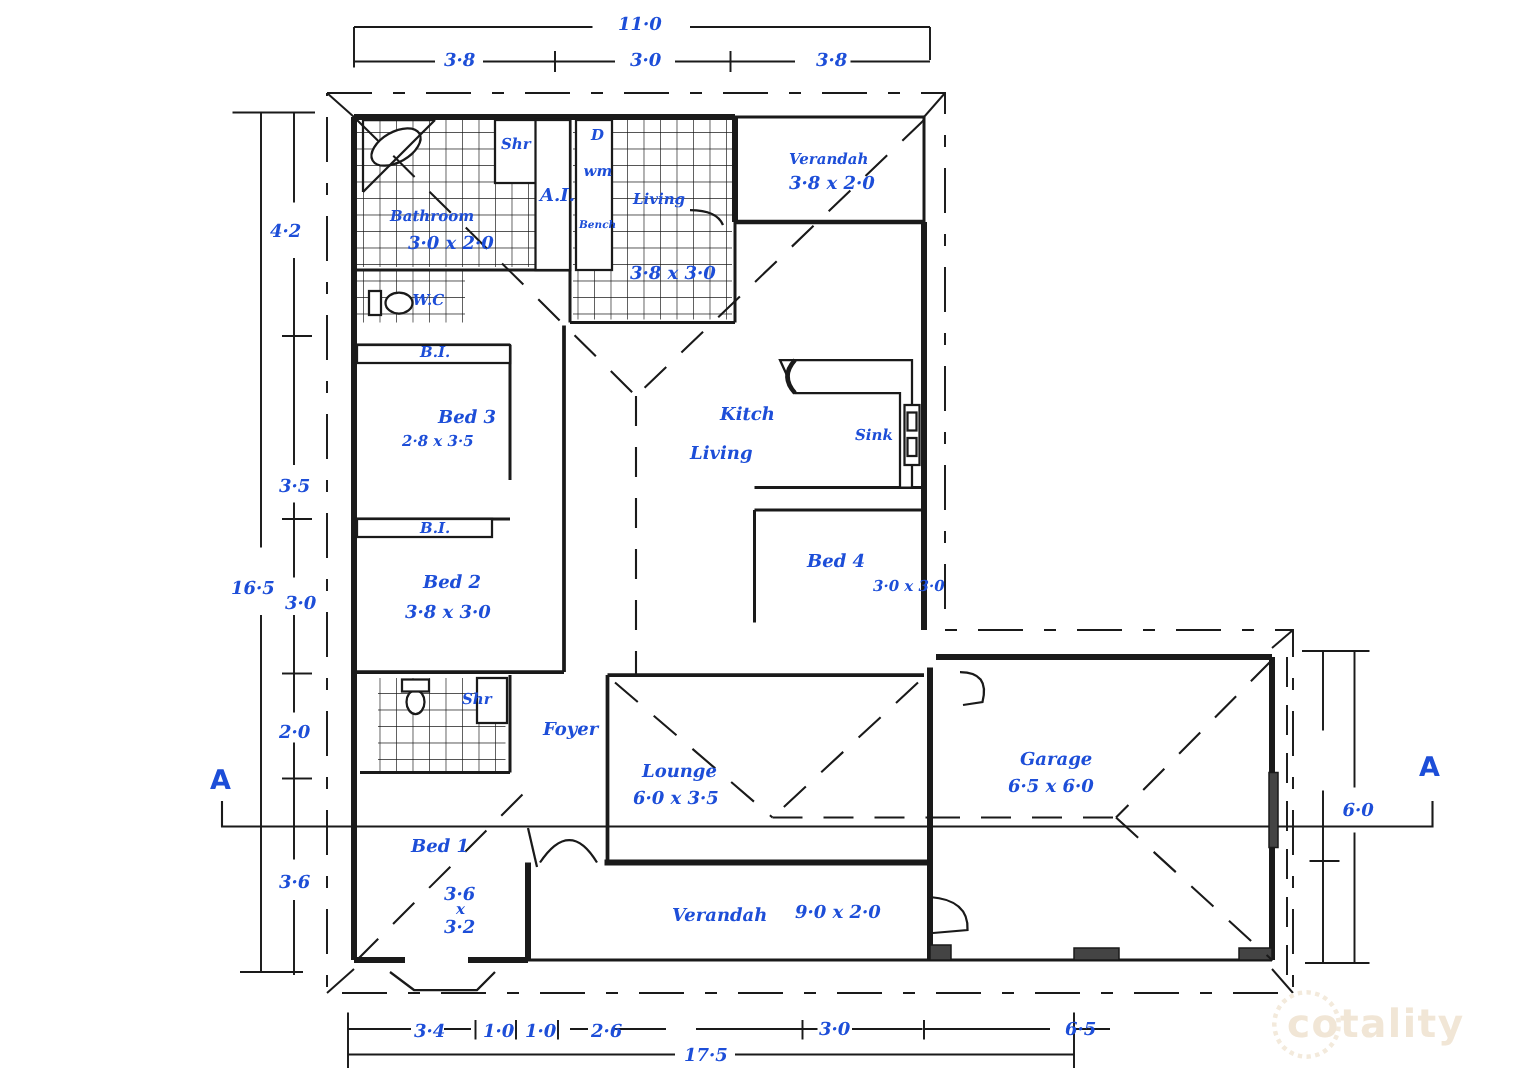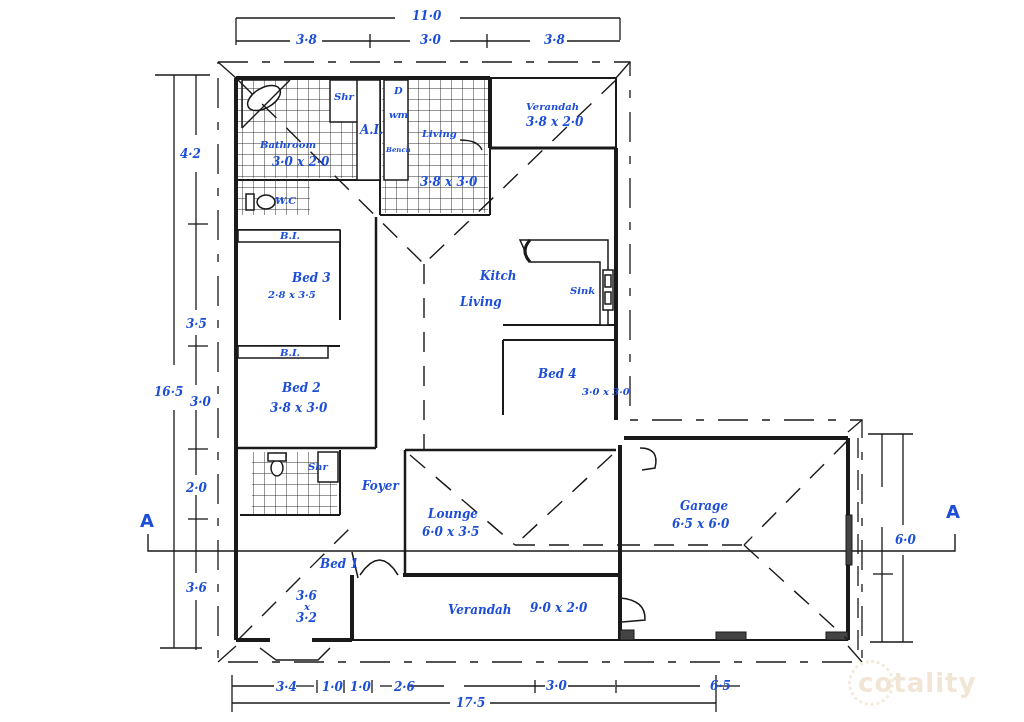--- a/index.html
+++ b/index.html
@@ -253,21 +253,21 @@
 <div class="lbl md" style="left:538px;top:368px;">Bed 4</div>
 <div class="lbl sm" style="left:534px;top:387px;margin-left:48px;">3·0 x 3·0</div>
 
 <div class="lbl sm" style="left:308px;top:462px;">Shr</div>
 <div class="lbl md" style="left:362px;top:480px;">Foyer</div>
 <div class="lbl md" style="left:428px;top:508px;">Lounge</div>
 <div class="lbl md" style="left:422px;top:526px;">6·0 x 3·5</div>
 <div class="lbl md" style="left:680px;top:500px;">Garage</div>
 <div class="lbl md" style="left:672px;top:518px;">6·5 x 6·0</div>
 
-<div class="lbl md" style="left:274px;top:558px;margin-left:46px;">Bed 1</div>
+<div class="lbl md" style="left:274px;top:558px;">Bed 1</div>
 <div class="lbl md" style="left:296px;top:590px;">3·6</div>
 <div class="lbl sm" style="left:304px;top:602px;">x</div>
 <div class="lbl md" style="left:296px;top:612px;">3·2</div>
 <div class="lbl md" style="left:448px;top:604px;">Verandah</div>
 <div class="lbl md" style="left:530px;top:602px;">9·0 x 2·0</div>
 
 <div class="wm-ring"></div>
 <div class="wm">cotality</div>
 
 </body></html>

